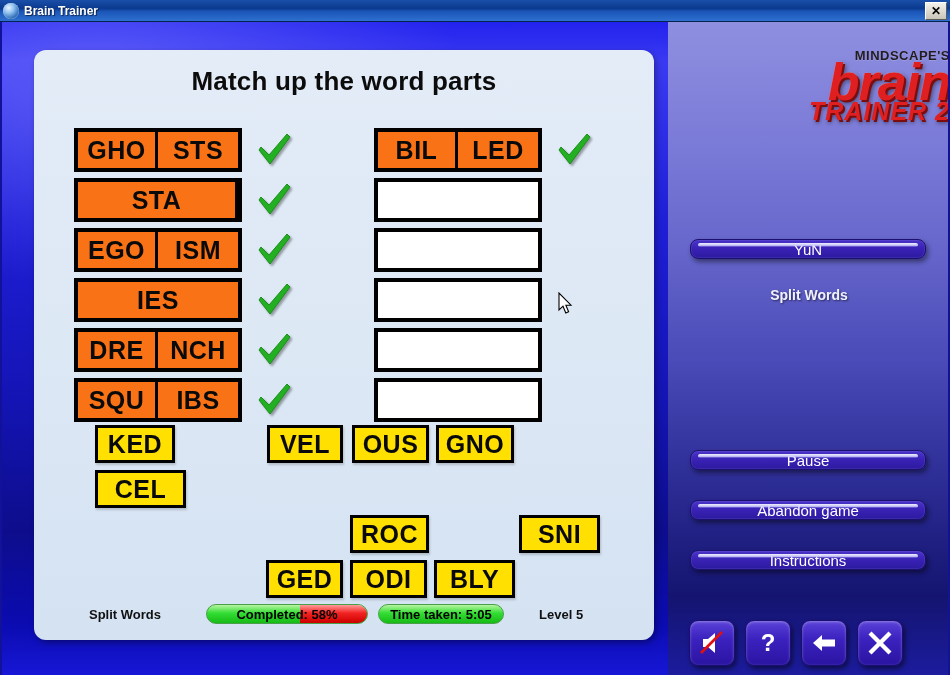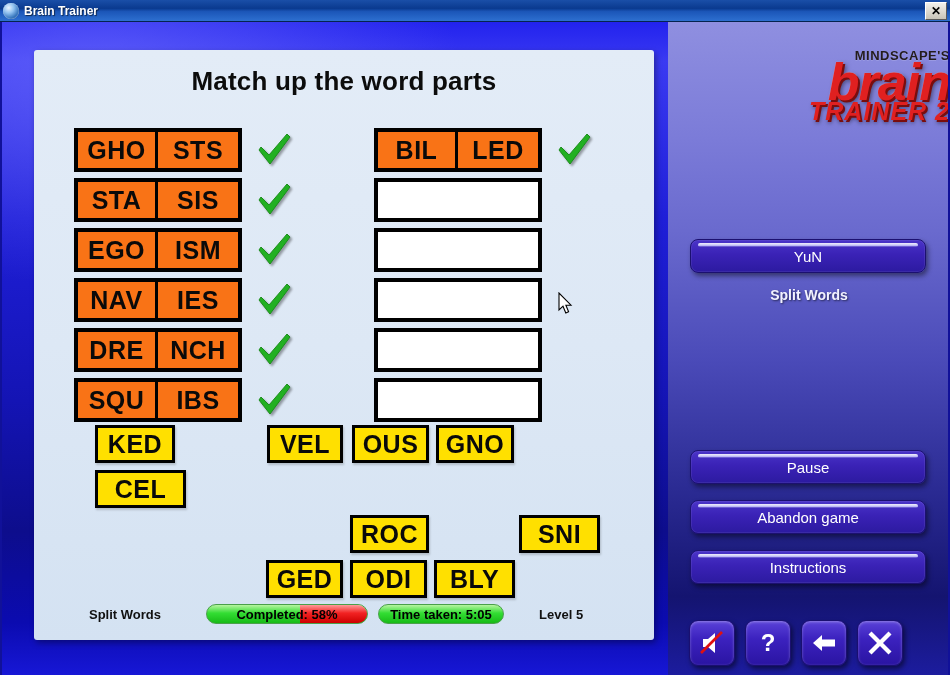--- a/index.html
+++ b/index.html
@@ -50,21 +50,21 @@
   #desktop::before{
     content:""; position:absolute; left:0; top:0; width:950px; height:653px;
     background: radial-gradient(ellipse 520px 300px at 10% 8%, rgba(120,120,255,.55) 0%, rgba(120,120,255,0) 70%);
     pointer-events:none;
   }
 
   
   #game-panel {
     position: absolute; left: 32px; top: 28px; width: 620px; height: 590px;
     background: linear-gradient(180deg,#e3ecf7 0%,#dde8f5 50%,#d4e2f2 100%);
-    border-radius: 3px;
+    border-radius: 12px;
     box-shadow: 2px 3px 6px rgba(0,0,0,.35);
     z-index: 3;
   }
   #page-title {
     position: absolute; left: 0; top: 16px; width: 620px; text-align: center;
     font-size: 26px; font-weight: bold; color: #0c0c0c;
     font-family: "Liberation Sans", sans-serif;
     letter-spacing: .2px;
   }
 
@@ -159,21 +159,21 @@
     letter-spacing: -1px;
   }
   #logo-trainer {
     font-size: 25px; font-weight: bold; font-style: italic;
     color: #e02020; letter-spacing: 1px; margin-top: -10px;
     font-family: "Liberation Sans", sans-serif;
     text-shadow: 2px 2px 0 #7a0d0d, 2px 3px 4px rgba(0,0,0,.5);
   }
 
   .btn {
-    position: absolute; left: 22px; width: 236px; height: 34px;
+    position: absolute; left: 22px; width: 236px; height: 20px;
     background: linear-gradient(180deg,#4a34c8 0%,#3a22b6 45%,#2c1aa0 100%);
     border: 1px solid #1b1070; border-radius: 8px;
     color: #fff; font-size: 15px;
     display: flex; align-items: center; justify-content: center;
     box-shadow: 2px 3px 5px rgba(0,0,0,.45), inset 0 0 0 1px rgba(255,255,255,.07);
     cursor: pointer;
     font-family: "Liberation Sans", sans-serif;
     text-align: center;
   }
   .btn::before {
@@ -231,42 +231,40 @@
             </div>
             <span class="tick">
               <svg width="36" height="40" viewBox="0 0 36 40">
                 <path d="M3 20 L5 17 L13 25 L31 4 L34 7 L14 34 Z" fill="#22b022" stroke="#1c8c1c" stroke-width="1"></path>
               </svg>
             </span>
           </div>
           <div class="slot-row">
             <div class="slot-box filled">
               <div class="slot-half first">STA</div>
-              <div class="slot-half">SIS</div>
             </div>
             <span class="tick">
               <svg width="36" height="40" viewBox="0 0 36 40">
                 <path d="M3 20 L5 17 L13 25 L31 4 L34 7 L14 34 Z" fill="#22b022" stroke="#1c8c1c" stroke-width="1"></path>
               </svg>
             </span>
           </div>
           <div class="slot-row">
             <div class="slot-box filled">
               <div class="slot-half first">EGO</div>
               <div class="slot-half">ISM</div>
             </div>
             <span class="tick">
               <svg width="36" height="40" viewBox="0 0 36 40">
                 <path d="M3 20 L5 17 L13 25 L31 4 L34 7 L14 34 Z" fill="#22b022" stroke="#1c8c1c" stroke-width="1"></path>
               </svg>
             </span>
           </div>
           <div class="slot-row">
             <div class="slot-box filled">
-              <div class="slot-half first">NAV</div>
               <div class="slot-half">IES</div>
             </div>
             <span class="tick">
               <svg width="36" height="40" viewBox="0 0 36 40">
                 <path d="M3 20 L5 17 L13 25 L31 4 L34 7 L14 34 Z" fill="#22b022" stroke="#1c8c1c" stroke-width="1"></path>
               </svg>
             </span>
           </div>
           <div class="slot-row">
             <div class="slot-box filled">

